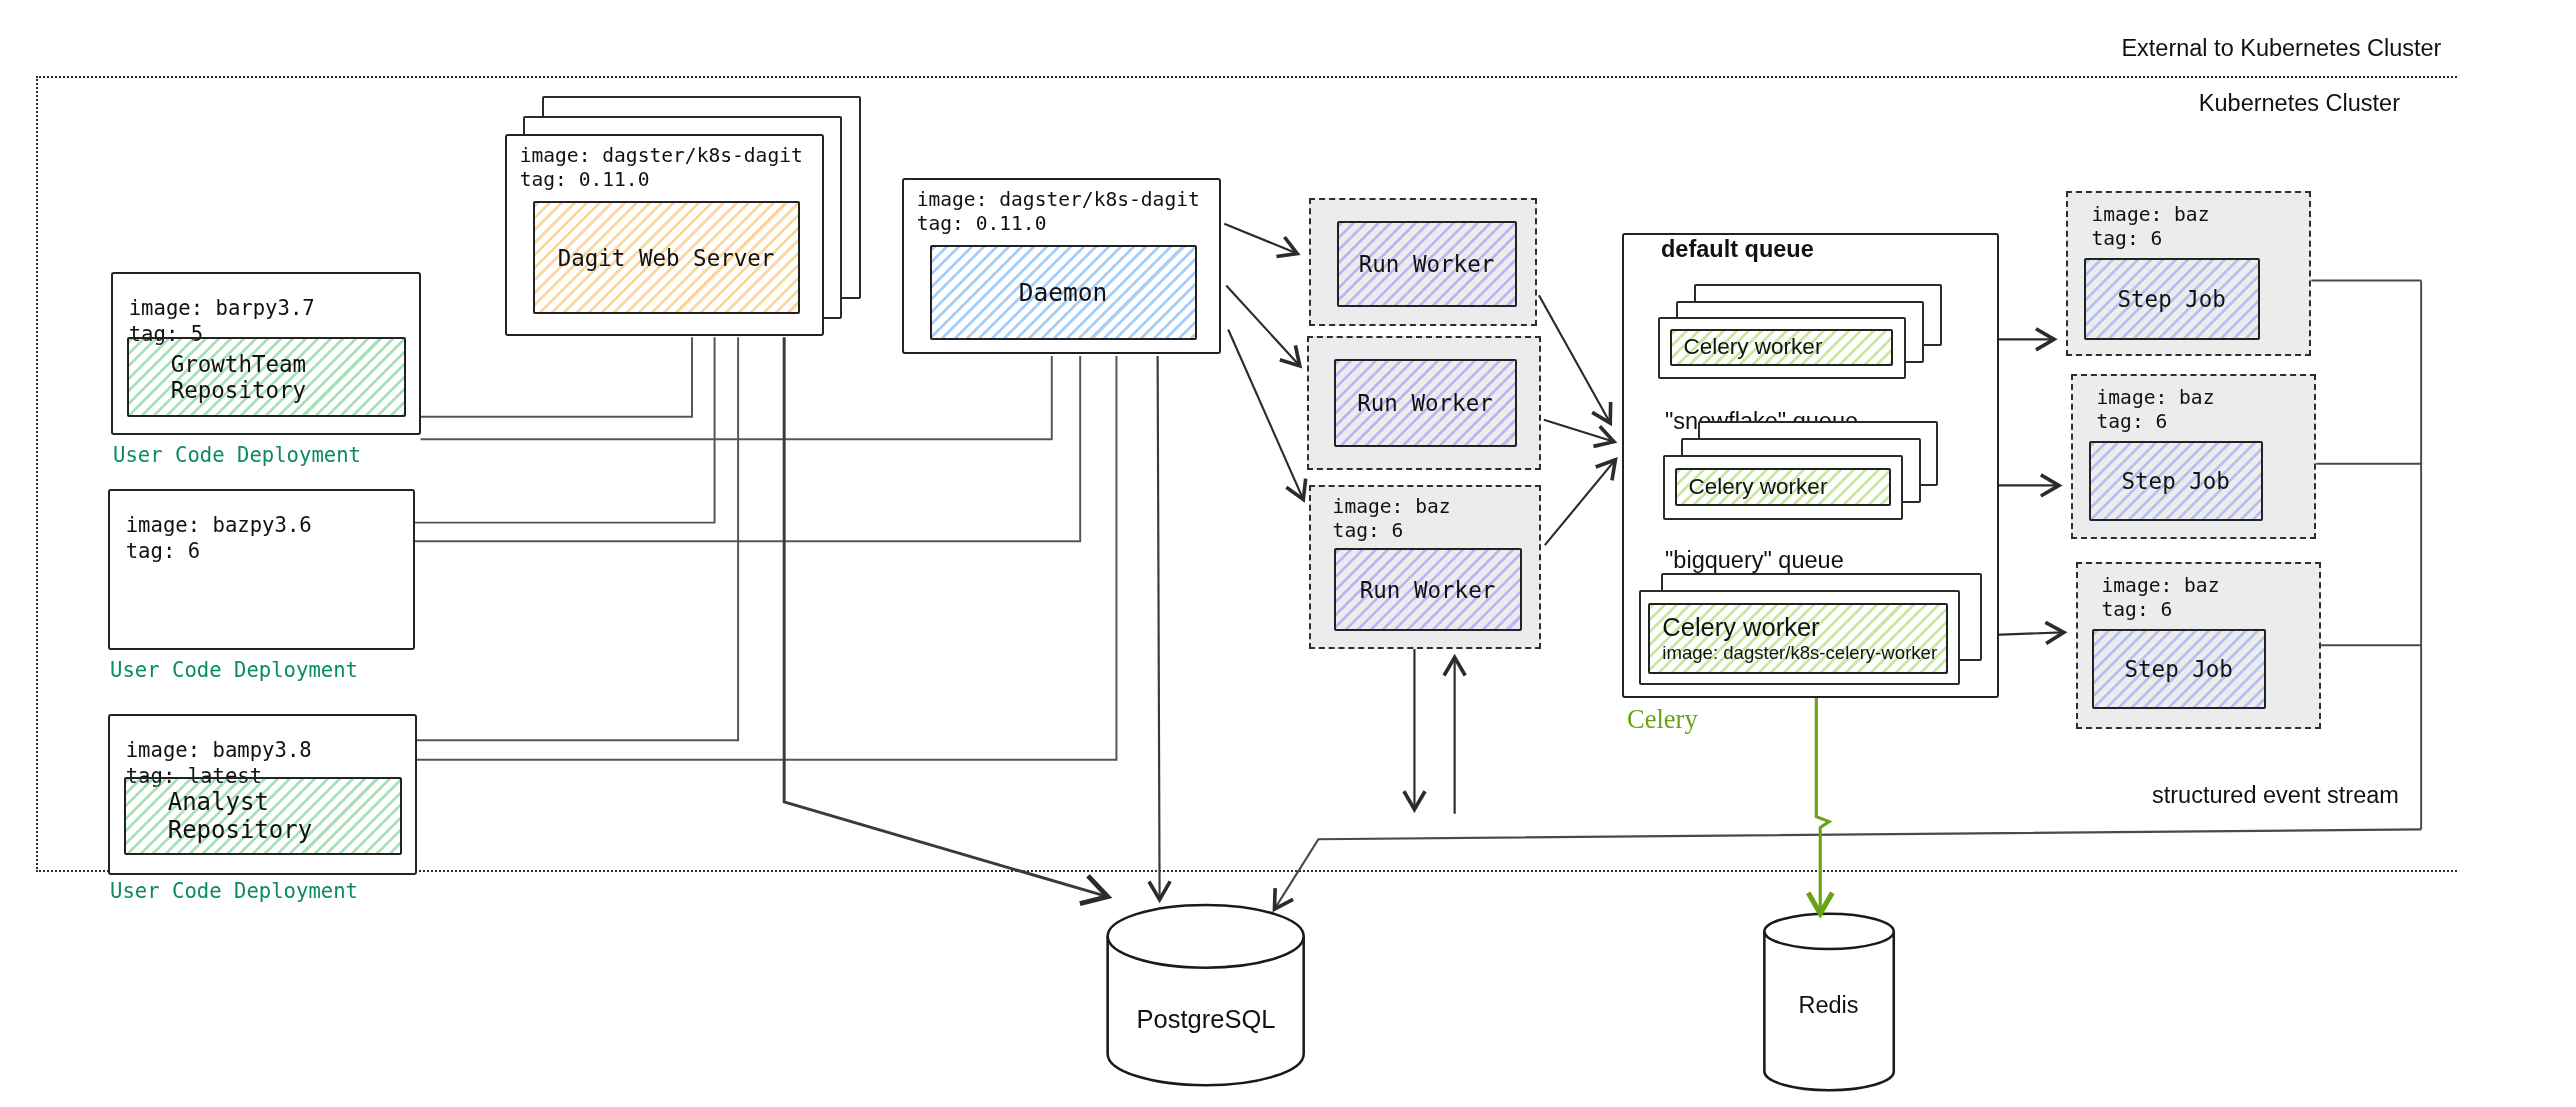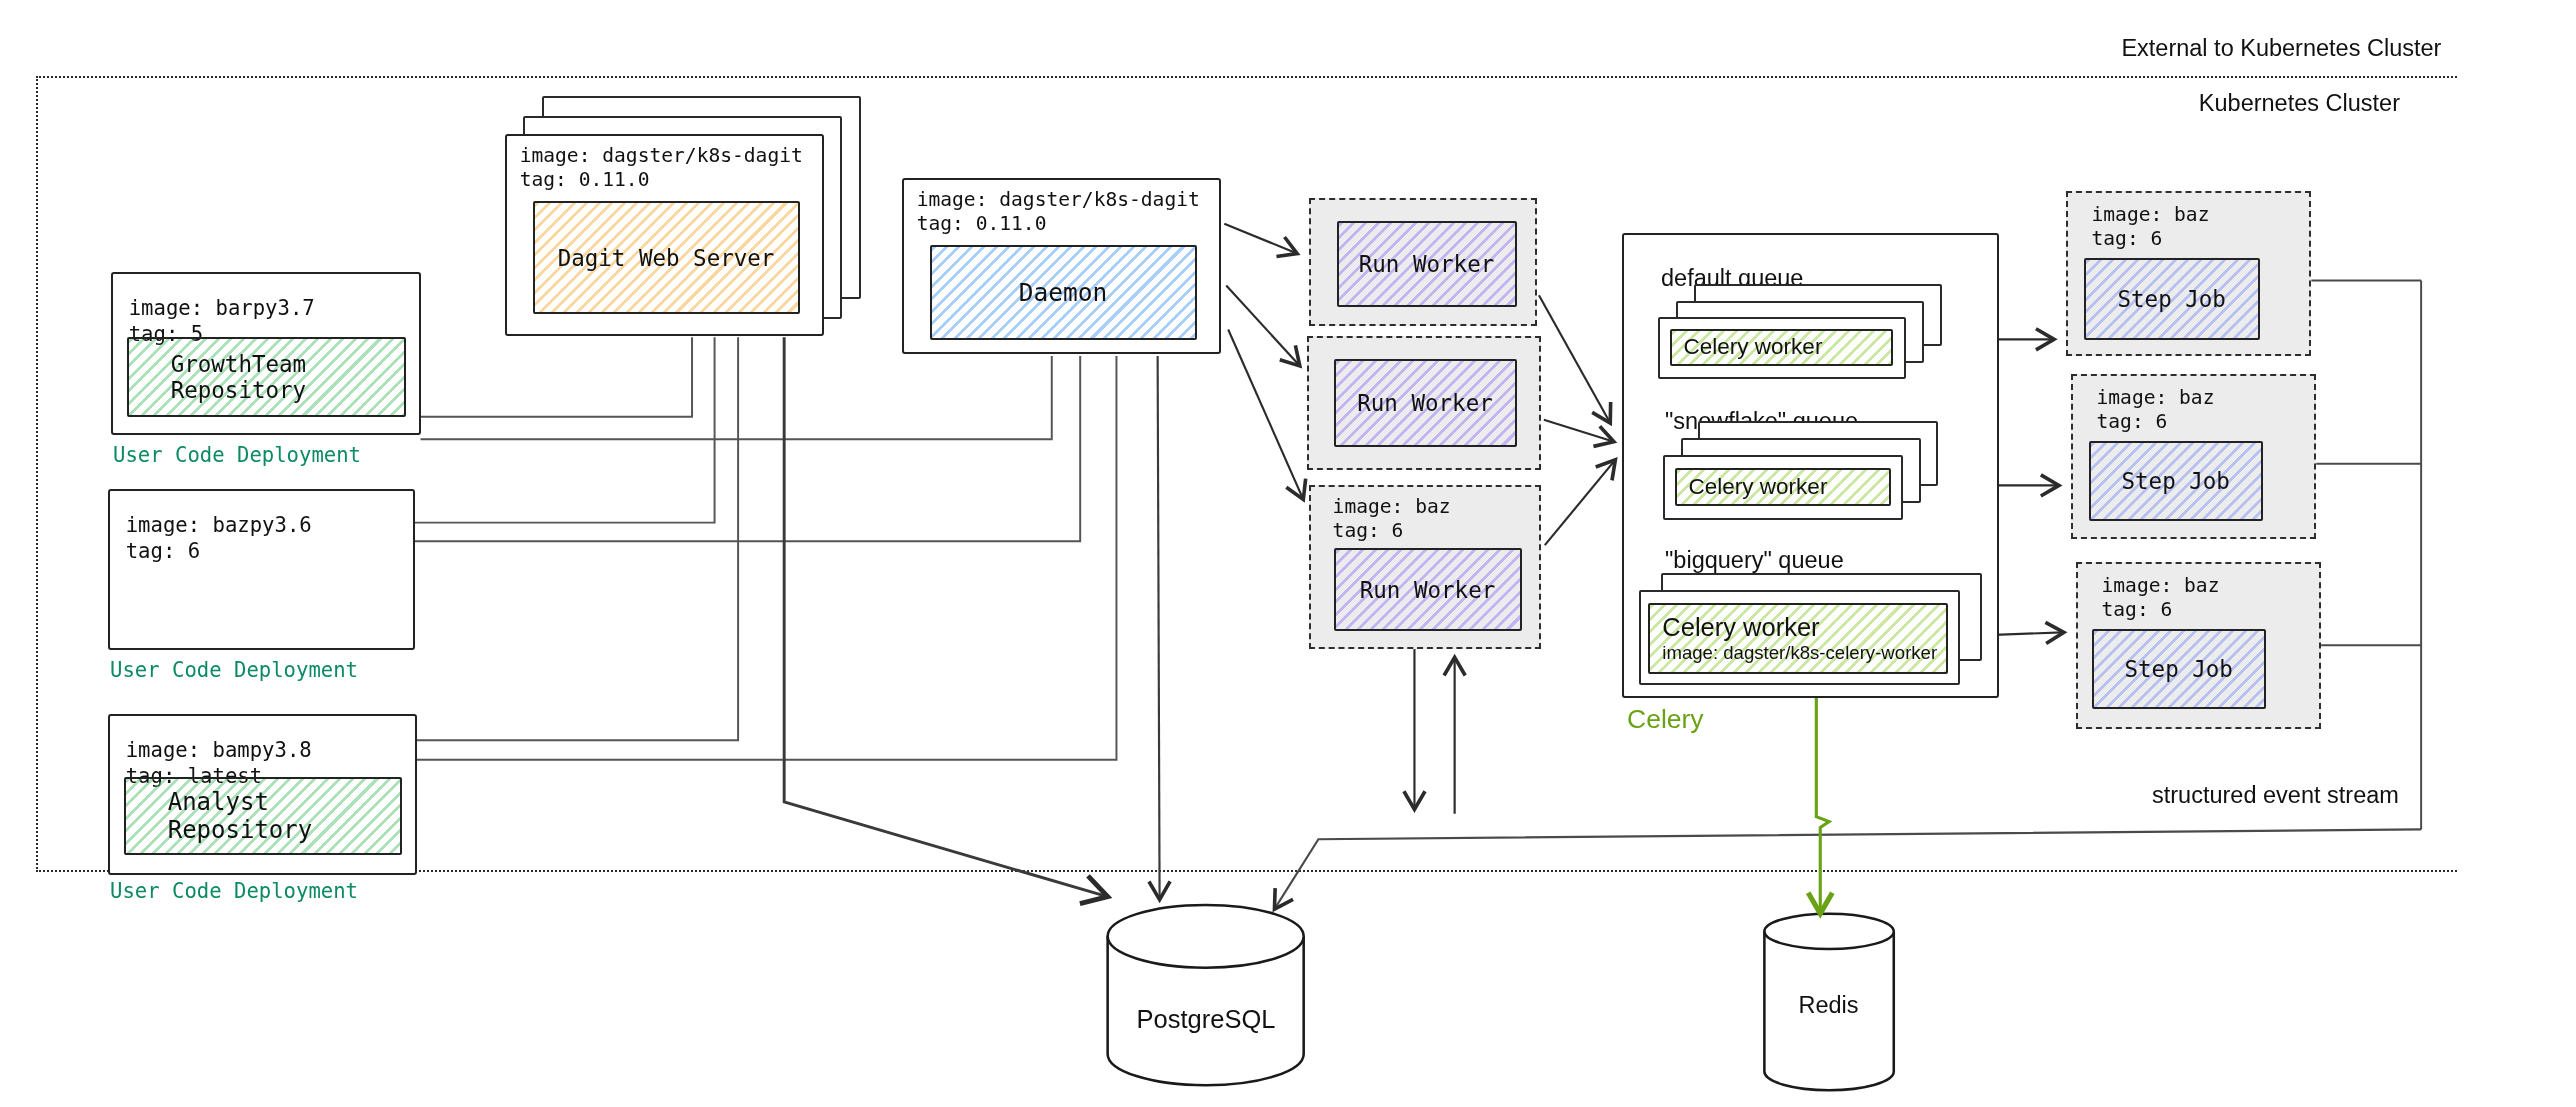--- a/index.html
+++ b/index.html
@@ -33,21 +33,21 @@
 
   .dashed-node {
     position:absolute; background:#ececec; border:2.9px dashed #2d2d2d; box-sizing:border-box;
   }
   .sheet {
     position:absolute; background:#fff; border:2.5px solid #2a2a2a; border-radius:2px; box-sizing:border-box;
   }
   .caption { position:absolute; font-size:20.6px; color:#0b8a63; }
   .queue-label { position:absolute; font-size:23.5px; color:#111; }
   .small-note { position:absolute; font-size:23.5px; color:#111; }
-  .celery-caption { position:absolute; font-size:26.5px; color:#69a315; }
+  .celery-caption { position:absolute; font-size:26.5px; color:#69a315;font-family:Liberation Serif, serif; }
   svg { position:absolute; left:0; top:0; }
   .db-label { position:absolute; text-align:center; font-size:25.5px; color:#111; }
 </style>
 </head>
 <body>
 
 <div class="canvas">
 
   <div class="boundary" style="left:36px; top:76px; width:2504px; height:796px;"></div>
 
@@ -169,21 +169,21 @@
   <div class="dashed-node" style="left:1309px; top:485px; width:232px; height:164px;">
     <div class="mono" style="position:absolute; left:21.6px; top:7.8px; font-size:19.6px; line-height:1.25;">
       <div>image: baz</div>
       <div>tag: 6</div>
     </div>
     <div class="inner hatch-purple mono" style="left:22.5px; top:61px; width:188px; height:83px; font-size:22.5px;">Run Worker</div>
   </div>
 
   <div class="node" style="left:1622px; top:233px; width:377px; height:465px; border-width:2.5px;">
 
-    <div class="queue-label sans" style="left:37px; top:30px;">default queue</div>
+    <div class="queue-label sans" style="left:37px; top:1px;font-weight:bold;">default queue</div>
     <div class="sheet" style="left:70px; top:49px; width:248px; height:62px;"></div>
     <div class="sheet" style="left:52px; top:66px; width:248px; height:62px;"></div>
     <div class="sheet" style="left:34px; top:82px; width:248px; height:62px;">
       <div class="inner hatch-lime sans" style="left:9.8px; top:9.8px; width:223px; height:37px; font-size:22.5px; justify-content:flex-start; padding-left:11.8px;">Celery worker</div>
     </div>
 
     <div class="queue-label sans" style="left:41px; top:173px;">"snowflake" queue</div>
     <div class="sheet" style="left:74px; top:186px; width:240px; height:65px;"></div>
     <div class="sheet" style="left:57px; top:203px; width:240px; height:65px;"></div>
     <div class="sheet" style="left:39px; top:220px; width:240px; height:65px;">

